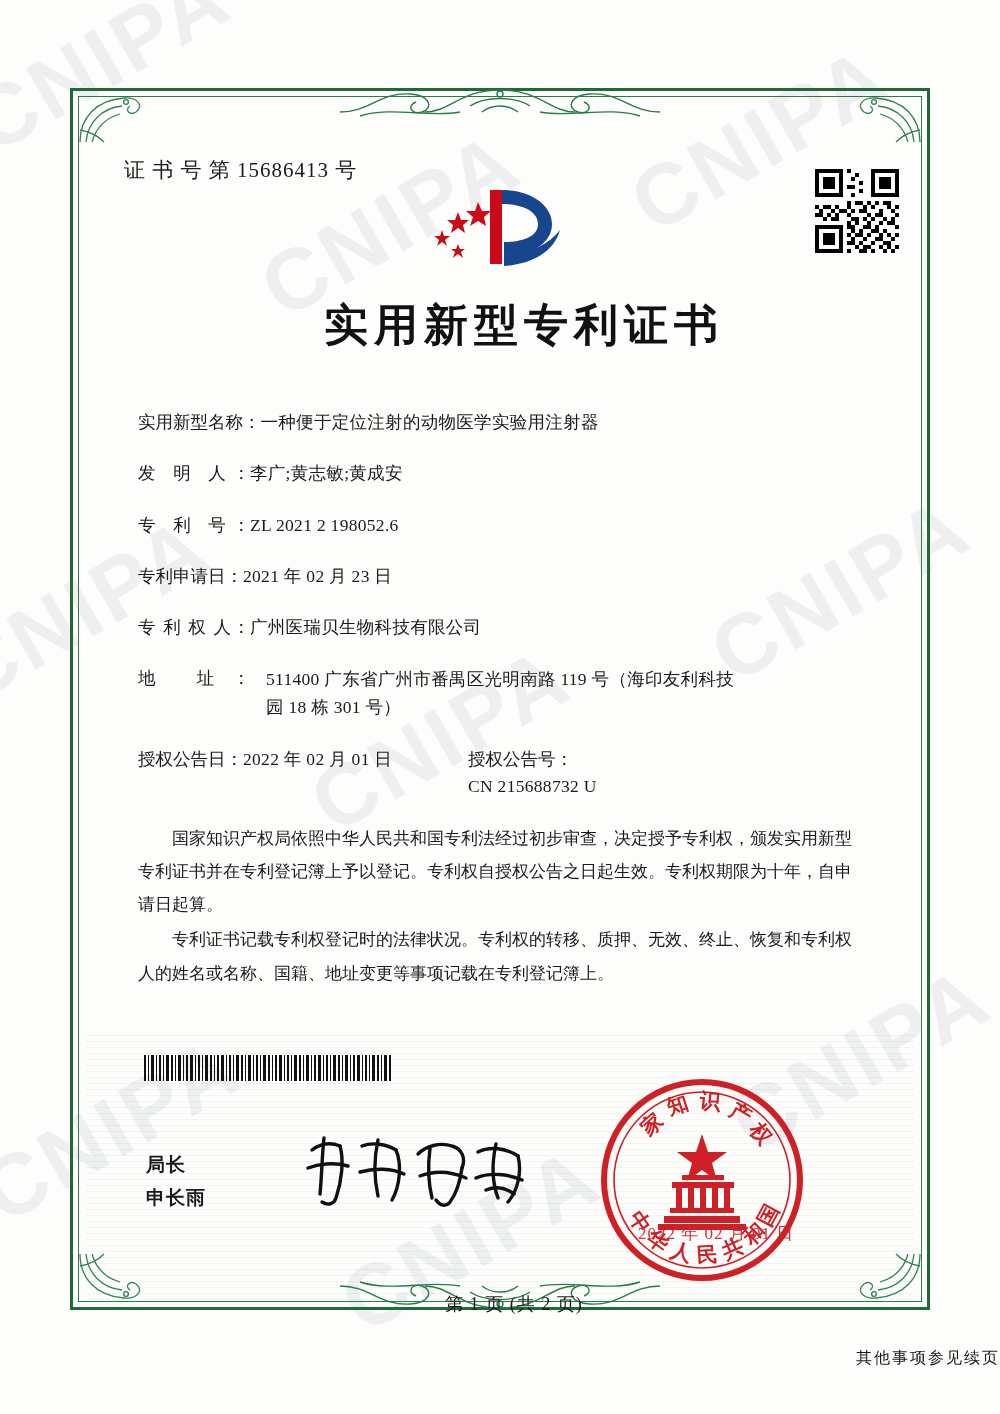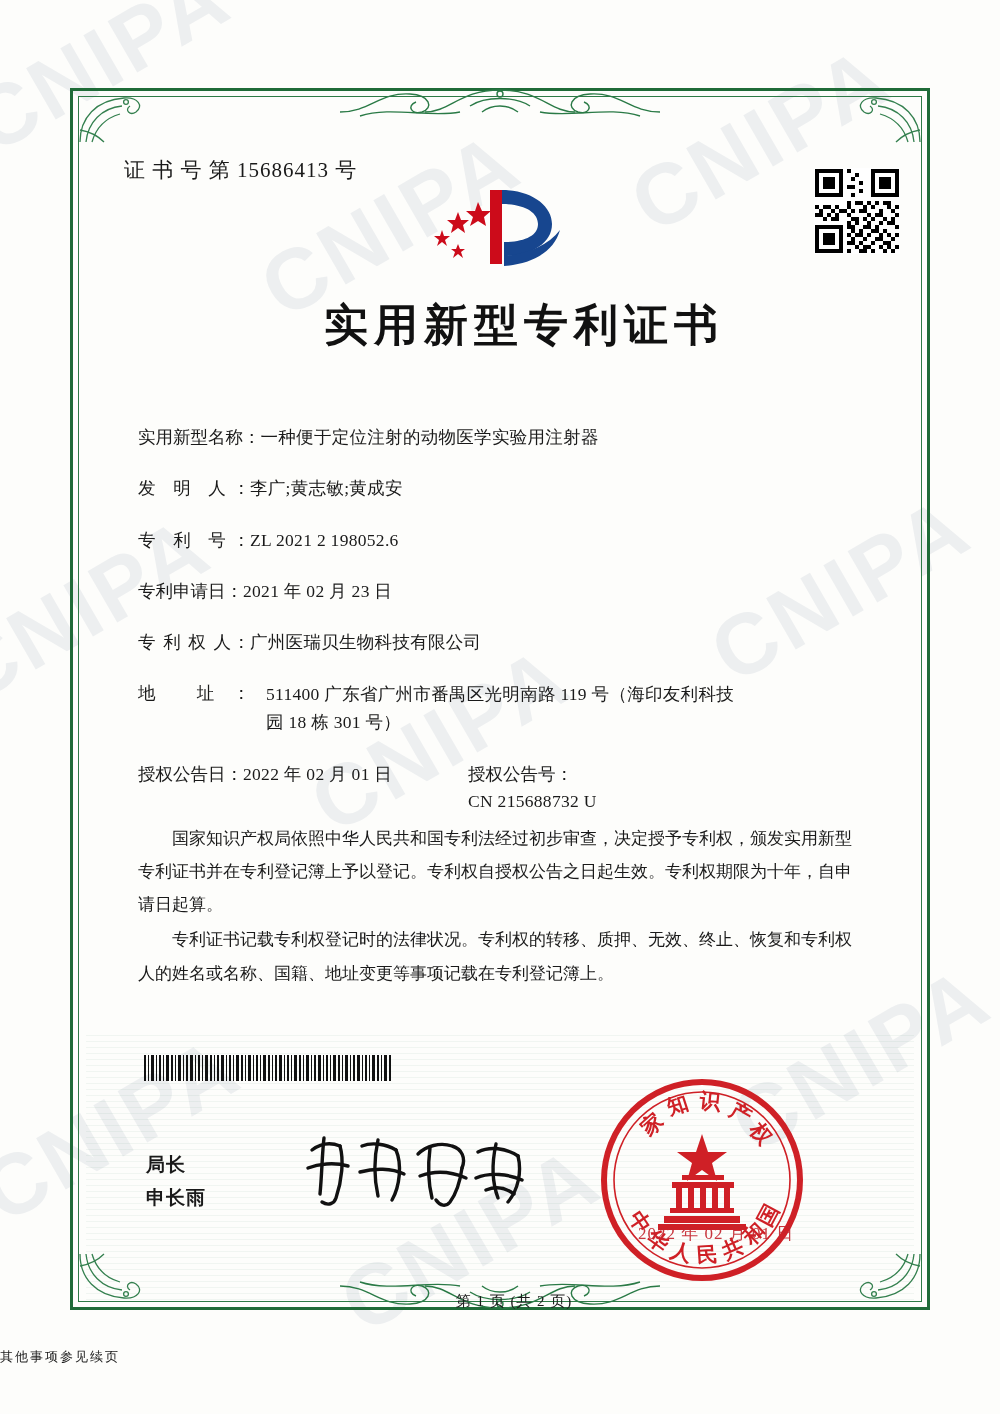--- a/index.html
+++ b/index.html
@@ -132,21 +132,21 @@
     font-weight: 700;
     letter-spacing: 6px;
     color: #111;
     font-family: "Liberation Serif", "DejaVu Serif", serif;
     margin-left: 48px;
   }
 
   
   .fields {
     position: absolute;
-    left: 138px; top: 424px;
+    left: 138px; top: 409px;
     width: 700px;
     font-size: 17.5px;
     line-height: 1.5;
   }
   .field-row {
     display: flex;
     align-items: flex-start;
     margin-bottom: 25px;
     white-space: nowrap;
   }
@@ -221,29 +221,29 @@
     letter-spacing: 1px;
     white-space: nowrap;
     opacity: .92;
   }
 
   
   .page-num {
     position: absolute;
     left: 0; right: 0; top: 1292px;
     text-align: center;
-    font-size: 15px;
+    font-size: 18px;
     letter-spacing: 1px;
     padding-left: 28px;
   }
   .footer-note {
     position: absolute;
     left: 0; right: 0; top: 1348px;
-    text-align: left;
-    font-size: 13px;
+    text-align: right;
+    font-size: 16px;
     letter-spacing: 2px;
   }
 </style>
 </head>
 <body>
 
 <div class="page">
 
   <div class="wm wm1">CNIPA</div>
   <div class="wm wm2">CNIPA</div>

